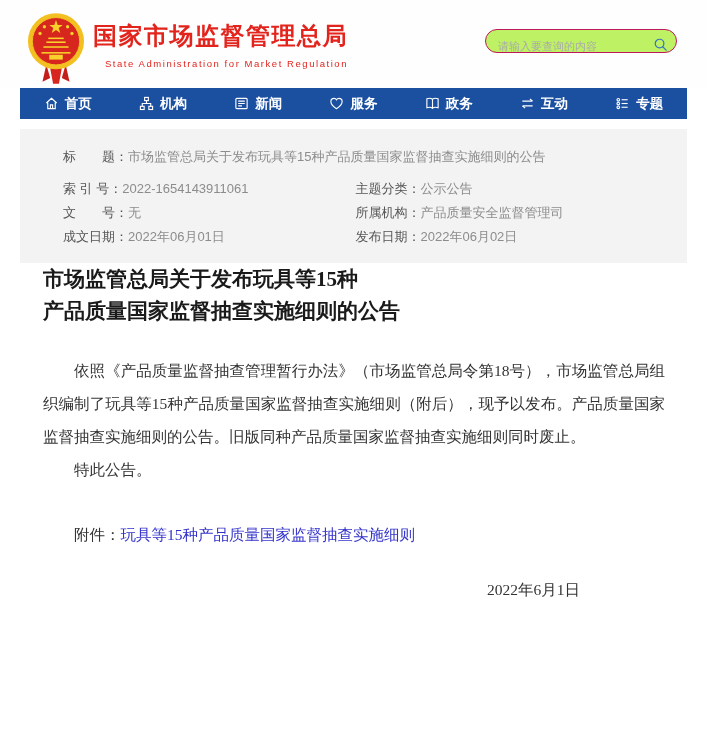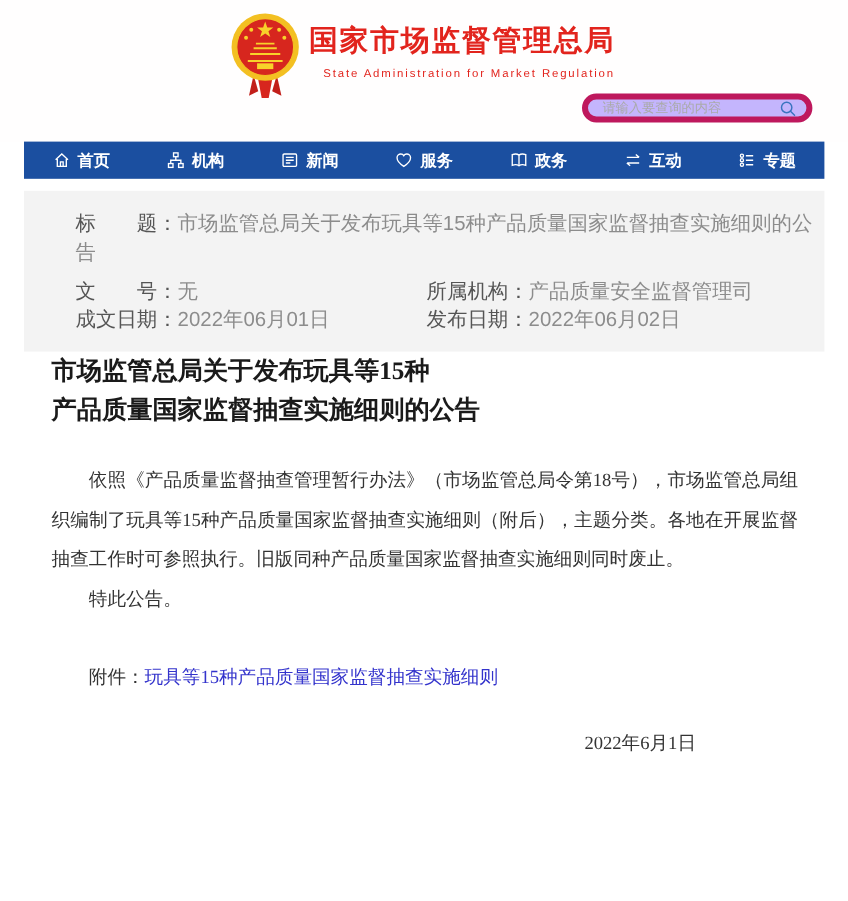--- a/index.html
+++ b/index.html
@@ -1,40 +1,40 @@
 <!DOCTYPE html>
 <html lang="zh"><head>
 <meta charset="utf-8">
 <style>
   * { margin:0; padding:0; box-sizing:border-box; }
   body { background:#fff; font-family:"Liberation Sans", sans-serif; }
   .page { width:707px; height:751px; margin:0 auto; background:#fff; overflow:hidden; }
 
   
-  .header { height:118px; display:flex; align-items:center; padding:0 30px 0 27px; background:#fffefe;flex-direction:column; }
+  .header { height:88px; display:flex; align-items:center; padding:0 30px 0 27px; background:#fffefe; }
   .brand { display:flex; align-items:center; }
   .emblem { width:58px; height:76px; margin-top:8px; }
   .brand-text { margin-left:8px; }
   .brand-cn { color:#e2241d; font-size:24px; font-weight:bold; letter-spacing:1.5px; font-family:"Liberation Sans", sans-serif; }
   .brand-en { color:#e2241d; font-size:9.5px; letter-spacing:1.55px; margin-top:6px; white-space:nowrap;text-align:right; }
-  .search-box { margin-left:auto; margin-top:-6px; display:flex; align-items:center; width:192px; height:24px; border:5px solid #be185d; border-radius:12px; padding:0 8px 0 12px; background:#c4b5fd; }
+  .search-box { margin-left:auto; margin-top:-6px; display:flex; align-items:flex-end; width:192px; height:24px; border:1px solid #be185d; border-radius:12px; padding:0 8px 0 12px; background:#bef264; }
   .search-box input { flex:1; border:none; outline:none; font-size:11px; color:#666; background:transparent; min-width:0; }
   .search-box input::placeholder { color:#aaa; }
   .search-btn { background:none; border:none; cursor:pointer; display:flex; align-items:center; padding:0; }
 
   
   .nav { margin:0 20px; height:31px; background:#1b4fa0; display:flex; align-items:stretch; }
   .nav-item { flex:1; display:flex; align-items:center; justify-content:center; gap:6px; color:#fff; font-size:13.5px; font-weight:bold; cursor:pointer; text-decoration:none;text-align:right; }
   .nav-item svg { display:block; }
 
   
   .breadcrumb { background:#fafafa; padding:9px 0 10px 30px; font-size:11px; color:#999; }
 
   
-  .meta-panel { margin:10px 20px 0 20px; background:#f3f3f3; padding:16px 0 14px 0; font-size:17px; }
+  .meta-panel { margin:10px 20px 0 20px; background:#f3f3f3; padding:16px 0 14px 0; font-size:13px; }
   .meta-row { padding-left:43px; line-height:24px; }
   .meta-label { color:#555; }
   .meta-value { color:#8c8c8c; }
   .meta-grid-row { display:flex; }
   .meta-col-left { width:50.3%; padding-left:43px; line-height:24px; }
   .meta-col-right { flex:1; line-height:24px; }
   .title-row { margin-bottom:8px; }
 
   
   .document { padding:0 42px 0 43px; font-family:"Liberation Serif", serif; color:#333; }
@@ -151,36 +151,40 @@
       <span>专题</span>
     </a>
   </nav>
 
 
   <section class="meta-panel">
     <div class="meta-row title-row">
       <span class="meta-label">标　　题：</span><span class="meta-value">市场监管总局关于发布玩具等15种产品质量国家监督抽查实施细则的公告</span>
     </div>
     <div class="meta-grid-row">
+      <div class="meta-col-left"><span class="meta-label">索 引 号：</span><span class="meta-value">2022-1654143911061</span></div>
+      <div class="meta-col-right"><span class="meta-label">主题分类：</span><span class="meta-value">公示公告</span></div>
+    </div>
+    <div class="meta-grid-row">
       <div class="meta-col-left"><span class="meta-label">文　　号：</span><span class="meta-value">无</span></div>
       <div class="meta-col-right"><span class="meta-label">所属机构：</span><span class="meta-value">产品质量安全监督管理司</span></div>
     </div>
     <div class="meta-grid-row">
       <div class="meta-col-left"><span class="meta-label">成文日期：</span><span class="meta-value">2022年06月01日</span></div>
       <div class="meta-col-right"><span class="meta-label">发布日期：</span><span class="meta-value">2022年06月02日</span></div>
     </div>
   </section>
 
   <main class="document">
     <h1 class="doc-title">
       <span>市场监管总局关于发布玩具等15种</span><br>
       <span>产品质量国家监督抽查实施细则的公告</span>
     </h1>
 
-    <p class="para para-first">依照《产品质量监督抽查管理暂行办法》（市场监管总局令第18号），市场监管总局组织编制了玩具等15种产品质量国家监督抽查实施细则（附后），主题分类。各地在开展监督抽查工作时可参照执行。旧版同种产品质量国家监督抽查实施细则同时废止。</p>
+    <p class="para para-first">依照《产品质量监督抽查管理暂行办法》（市场监管总局令第18号），市场监管总局组织编制了玩具等15种产品质量国家监督抽查实施细则（附后），现予以发布。产品质量国家监督抽查实施细则的公告。旧版同种产品质量国家监督抽查实施细则同时废止。</p>
     <p class="para">特此公告。</p>
 
     <p class="attachment">
       <span>附件：</span><a>玩具等15种产品质量国家监督抽查实施细则</a>
     </p>
 
     <div class="signature">
       <div class="signature-date">2022年6月1日</div>
     </div>
   </main>

